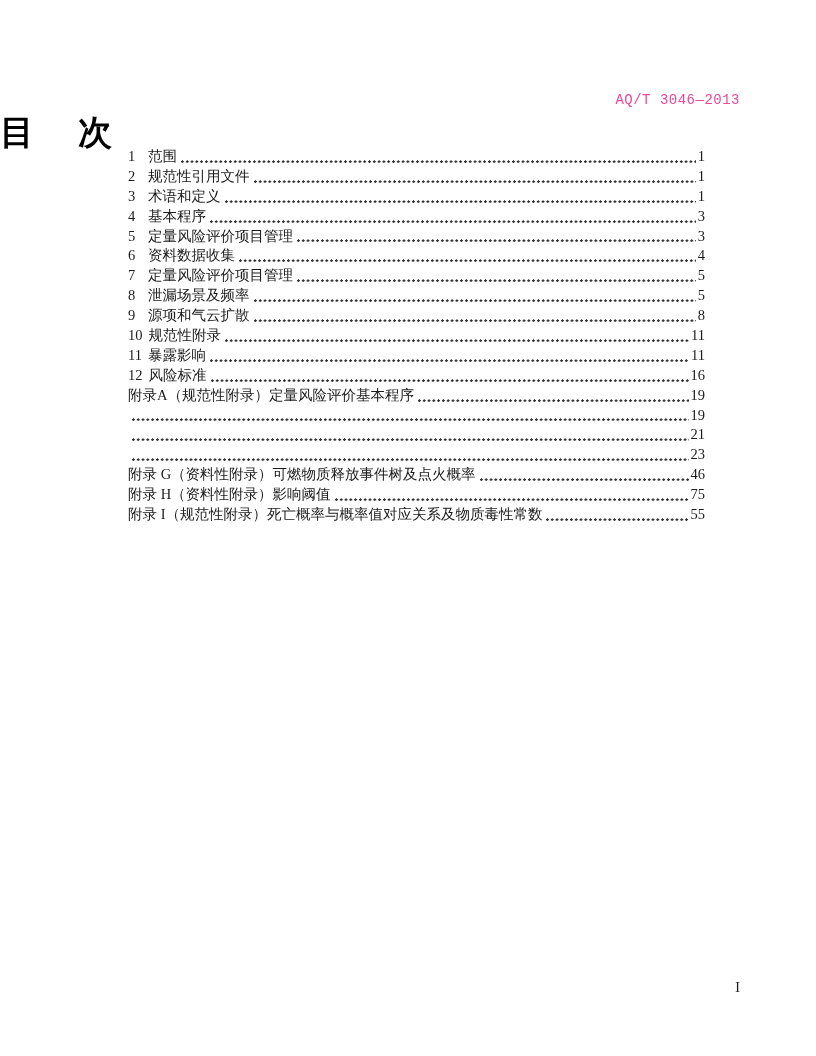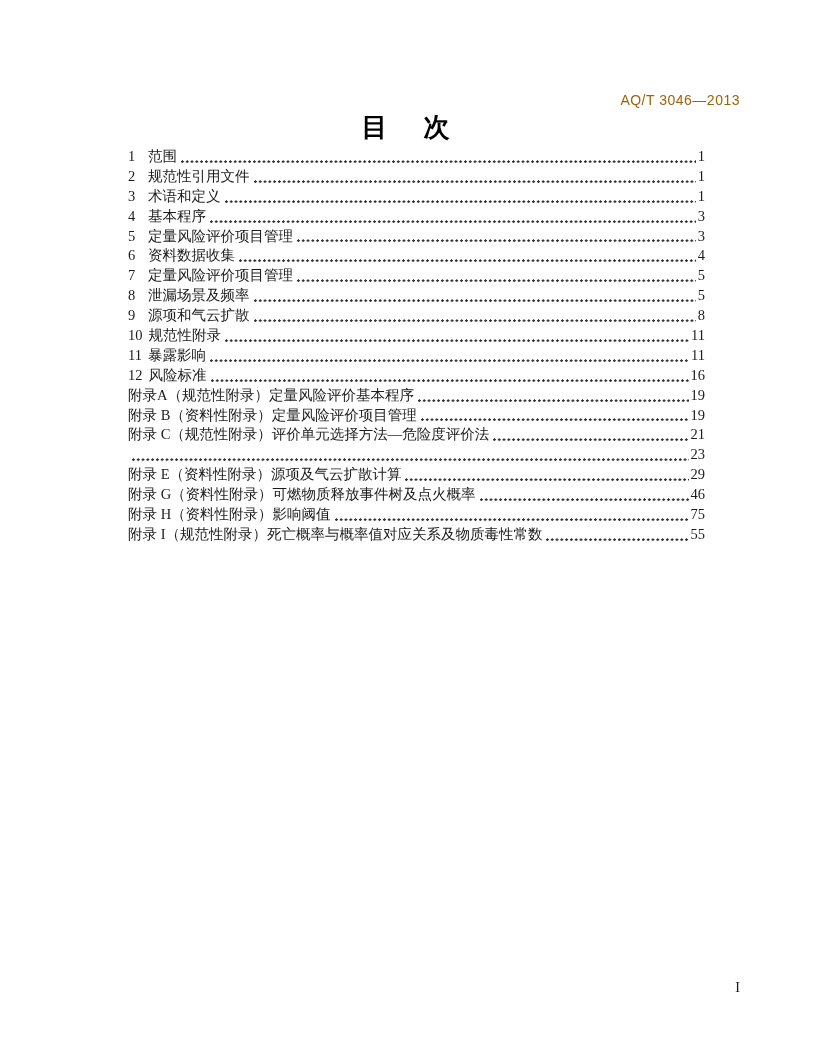--- a/index.html
+++ b/index.html
@@ -12,34 +12,33 @@
     height: 1056px;
     position: relative;
     font-family: "Liberation Serif", "DejaVu Serif", serif;
     color: #1b1b1b;
     overflow: hidden;
   }
   .doc-code {
     position: absolute;
     top: 92px;
     right: 76px;
-    font-family: Liberation Sans, sans-serif;
+    font-family: Liberation Mono, monospace;
     font-size: 14px;
     letter-spacing: 0.5px;
-    color: #a16207;
+    color: #ec4899;
   }
   .page-title {
     position: absolute;
     top: 110px;
     left: 0;
     width: 100%;
-    text-align: center;
     font-family: "Liberation Sans", "DejaVu Sans", sans-serif;
     font-weight: bold;
-    font-size: 26px;
+    font-size: 34px;
     letter-spacing: 5px;
     color: #000000;
   }
   .toc-list {
     position: absolute;
     top: 147px;
     left: 128px;
     width: 577px;
   }
   .toc-row {
@@ -182,44 +181,36 @@
 
   <div class="toc-row">
 
     <span class="toc-label">附录A（规范性附录）定量风险评价基本程序</span>
     <span class="toc-leader"></span>
     <span class="toc-page">19</span>
   </div>
 
   <div class="toc-row">
 
-    <span class="toc-label">附录 B（资料性附录）定量风险评价项目管理</span>
     <span class="toc-leader"></span>
     <span class="toc-page">19</span>
   </div>
 
   <div class="toc-row">
 
-    <span class="toc-label">附录 C（规范性附录）评价单元选择方法—危险度评价法</span>
     <span class="toc-leader"></span>
     <span class="toc-page">21</span>
   </div>
 
   <div class="toc-row">
 
     <span class="toc-leader"></span>
     <span class="toc-page">23</span>
   </div>
 
-  <div class="toc-row">
-
-    <span class="toc-label">附录 E（资料性附录）源项及气云扩散计算</span>
-    <span class="toc-leader"></span>
-    <span class="toc-page">29</span>
-  </div>
 
 
   <div class="toc-row">
 
     <span class="toc-label">附录 G（资料性附录）可燃物质释放事件树及点火概率</span>
     <span class="toc-leader"></span>
     <span class="toc-page">46</span>
   </div>
 
   <div class="toc-row">

